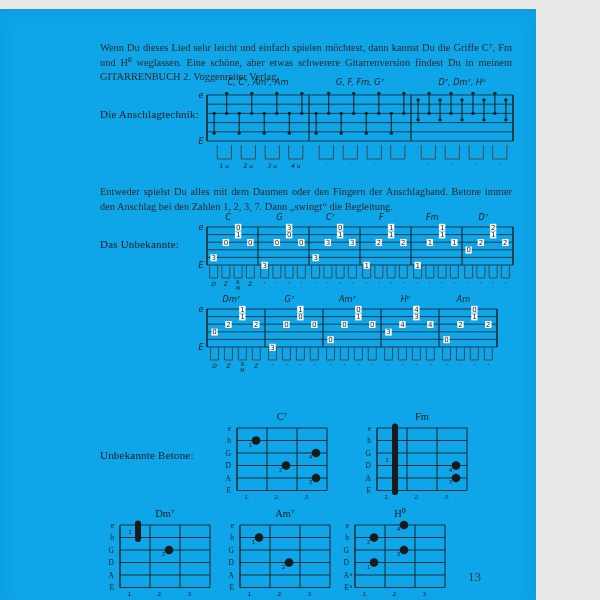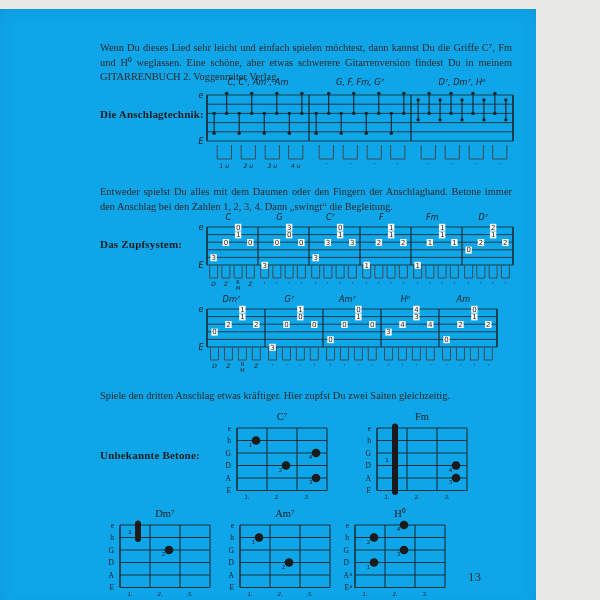--- a/index.html
+++ b/index.html
@@ -1,20 +1,20 @@
 <!DOCTYPE html>
 <html><head>
 <meta charset="utf-8">
 <style>
   html,body{margin:0;padding:0;background:#e8e8e6;}
   #page{position:relative;width:536px;height:600px;background:#0ea5e9;overflow:hidden;
         font-family:"Liberation Serif", serif;color:#1f1f1f;
         box-shadow:inset 0 0 18px rgba(0,0,0,0.07);margin-top:9px;}
   .para{position:absolute;width:412px;font-size:10.4px;line-height:1.38;text-align:justify;color:#2a2a2a;}
-  .seclabel{position:absolute;font-size:11px;font-weight:bold;color:#1c1c1c;letter-spacing:0.2px;}
+  .seclabel{position:absolute;font-size:11px;font-weight:normal;color:#1c1c1c;letter-spacing:0.2px;}
   .fig{position:absolute;}
   .pagenum{position:absolute;font-size:13px;color:#333;}
   svg text{fill:#1c1c1c;}
 </style>
 </head>
 <body>
 
 <div id="page">
 
   <p class="para" style="left:100px;top:22px;">Wenn Du dieses Lied sehr leicht und einfach spielen möchtest, dann kannst Du die Griffe C⁷, Fm und H⁰ weglassen. Eine schöne, aber etwas schwerere Gitarrenversion findest Du in meinem GITARRENBUCH 2. Voggenreiter Verlag.</p>
@@ -130,23 +130,23 @@
       <path d="M 226.2 70 L 226.2 84 L 240.48 84 L 240.48 70" fill="none" stroke="#444" stroke-width="0.9"></path>
       <text x="233.33999999999997" y="91" font-size="7" font-family="&quot;DejaVu Sans&quot;,sans-serif" text-anchor="middle">·</text>
       <path d="M 250.17000000000002 70 L 250.17000000000002 84 L 264.45000000000005 84 L 264.45000000000005 70" fill="none" stroke="#444" stroke-width="0.9"></path>
       <text x="257.31" y="91" font-size="7" font-family="&quot;DejaVu Sans&quot;,sans-serif" text-anchor="middle">·</text>
       <path d="M 274.14 70 L 274.14 84 L 288.41999999999996 84 L 288.41999999999996 70" fill="none" stroke="#444" stroke-width="0.9"></path>
       <text x="281.28" y="91" font-size="7" font-family="&quot;DejaVu Sans&quot;,sans-serif" text-anchor="middle">·</text>
       <path d="M 297.6 70 L 297.6 84 L 311.88 84 L 311.88 70" fill="none" stroke="#444" stroke-width="0.9"></path>
       <text x="304.74" y="91" font-size="7" font-family="&quot;DejaVu Sans&quot;,sans-serif" text-anchor="middle">·</text>
     </svg>
 
-  <p class="para" style="left:100px;top:166px;">Entweder spielst Du alles mit dem Daumen oder den Fingern der Anschlaghand. Betone immer den Anschlag bei den Zahlen 1, 2, 3, 4. Dann „swingt“ die Begleitung.</p>
-
-  <div class="seclabel" style="left:100px;top:229px;">Das Zupfsystem:</div>
+  <p class="para" style="left:100px;top:166px;">Entweder spielst Du alles mit dem Daumen oder den Fingern der Anschlaghand. Betone immer den Anschlag bei den Zahlen 1, 2, 3, 7. Dann „swingt“ die Begleitung.</p>
+
+  <div class="seclabel" style="left:100px;top:229px;">Das Unbekannte:</div>
   <svg class="fig" style="left:195px;top:204px;" width="320" height="84" viewBox="0 0 320 84">
       <line x1="12" y1="14" x2="318" y2="14" stroke="#222" stroke-width="0.8"></line>
       <line x1="12" y1="21.6" x2="318" y2="21.6" stroke="#222" stroke-width="0.8"></line>
       <line x1="12" y1="29.2" x2="318" y2="29.2" stroke="#222" stroke-width="0.8"></line>
       <line x1="12" y1="36.8" x2="318" y2="36.8" stroke="#222" stroke-width="0.8"></line>
       <line x1="12" y1="44.4" x2="318" y2="44.4" stroke="#222" stroke-width="0.8"></line>
       <line x1="12" y1="52" x2="318" y2="52" stroke="#222" stroke-width="0.8"></line>
       <text x="6" y="17" font-size="8" font-family="&quot;DejaVu Sans&quot;,sans-serif" text-anchor="middle" font-style="italic">e</text>
       <text x="6" y="55" font-size="8" font-family="&quot;DejaVu Sans&quot;,sans-serif" text-anchor="middle" font-style="italic">E</text>
       <line x1="12" y1="14" x2="12" y2="52" stroke="#222" stroke-width="1.5"></line>
@@ -378,21 +378,20 @@
       <path d="M 247.54 52 L 247.54 65 L 255.54 65 L 255.54 52" fill="none" stroke="#444" stroke-width="0.9"></path>
       <text x="251.54" y="72" font-size="6.5" font-family="&quot;DejaVu Sans&quot;,sans-serif" text-anchor="middle">·</text>
       <path d="M 261.46 52 L 261.46 65 L 269.46 65 L 269.46 52" fill="none" stroke="#444" stroke-width="0.9"></path>
       <text x="265.46" y="72" font-size="6.5" font-family="&quot;DejaVu Sans&quot;,sans-serif" text-anchor="middle">·</text>
       <path d="M 275.38 52 L 275.38 65 L 283.38 65 L 283.38 52" fill="none" stroke="#444" stroke-width="0.9"></path>
       <text x="279.38" y="72" font-size="6.5" font-family="&quot;DejaVu Sans&quot;,sans-serif" text-anchor="middle">·</text>
       <path d="M 289.3 52 L 289.3 65 L 297.3 65 L 297.3 52" fill="none" stroke="#444" stroke-width="0.9"></path>
       <text x="293.3" y="72" font-size="6.5" font-family="&quot;DejaVu Sans&quot;,sans-serif" text-anchor="middle">·</text>
     </svg>
 
-  <p class="para" style="left:100px;top:370px;width:420px;">Spiele den dritten Anschlag etwas kräftiger. Hier zupfst Du zwei Saiten gleichzeitig.</p>
 
   <div class="seclabel" style="left:100px;top:440px;">Unbekannte Betone:</div>
 
   <svg class="fig" style="left:215px;top:399px;" width="120" height="100" viewBox="0 0 120 100">
       <text x="67" y="12" font-size="10.5" font-family="&quot;Liberation Serif&quot;,serif" text-anchor="middle">C⁷</text>
       <line x1="22" y1="20" x2="112" y2="20" stroke="#222" stroke-width="0.9"></line>
       <line x1="22" y1="32.5" x2="112" y2="32.5" stroke="#222" stroke-width="0.9"></line>
       <line x1="22" y1="45" x2="112" y2="45" stroke="#222" stroke-width="0.9"></line>
       <line x1="22" y1="57.5" x2="112" y2="57.5" stroke="#222" stroke-width="0.9"></line>
       <line x1="22" y1="70" x2="112" y2="70" stroke="#222" stroke-width="0.9"></line>

